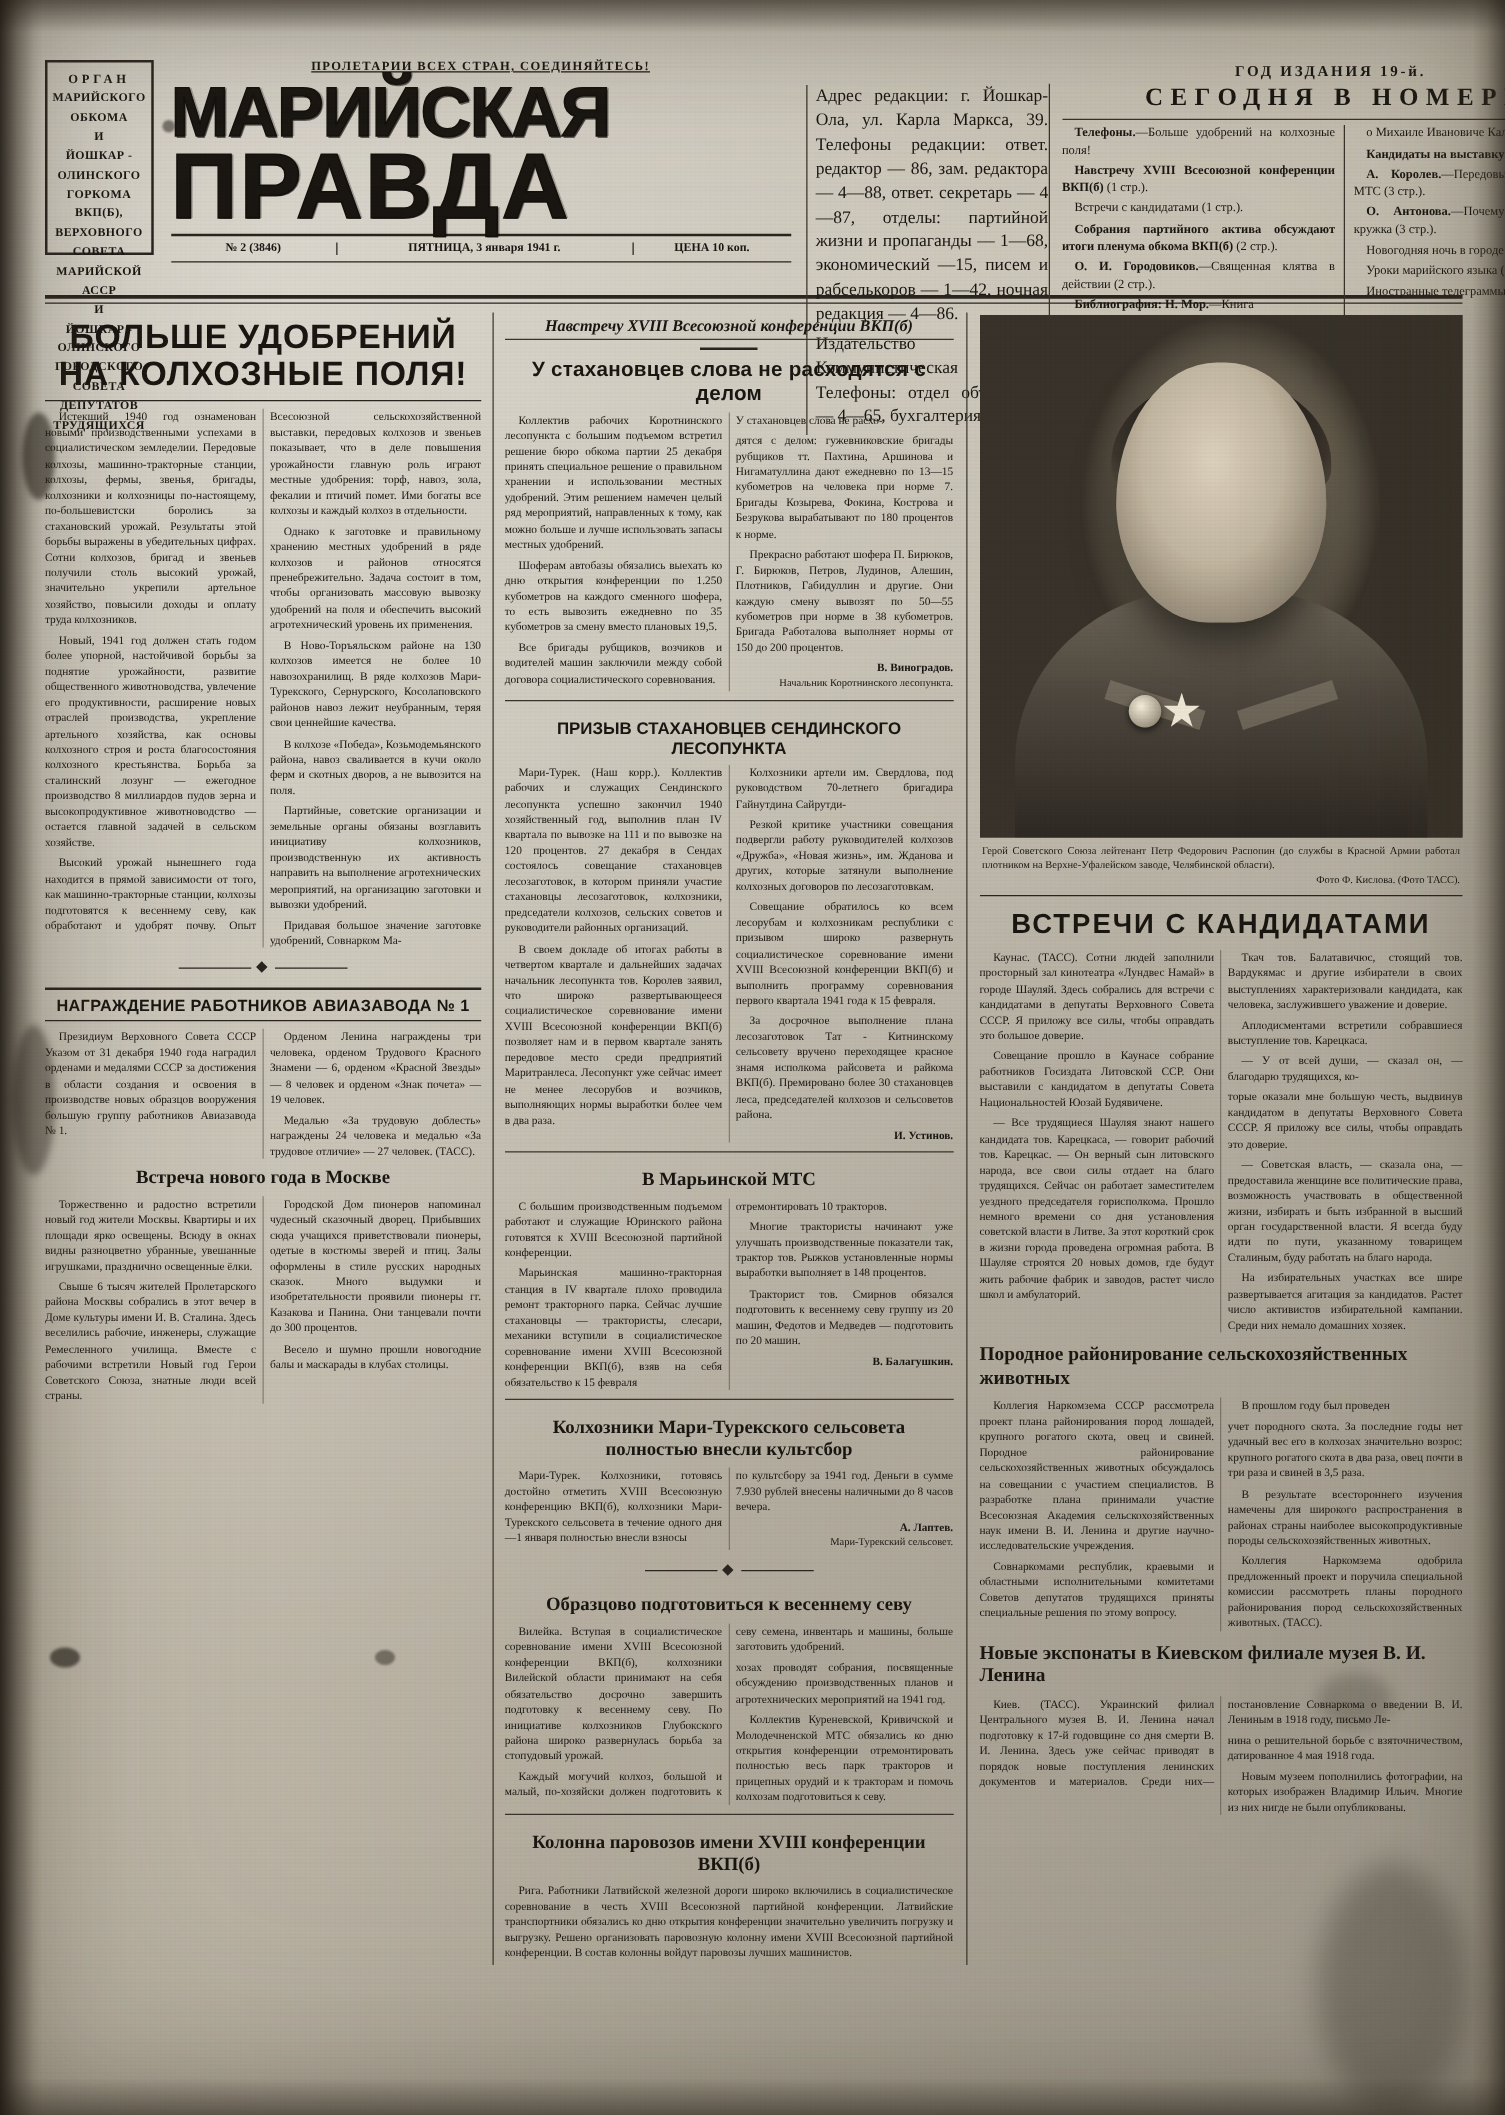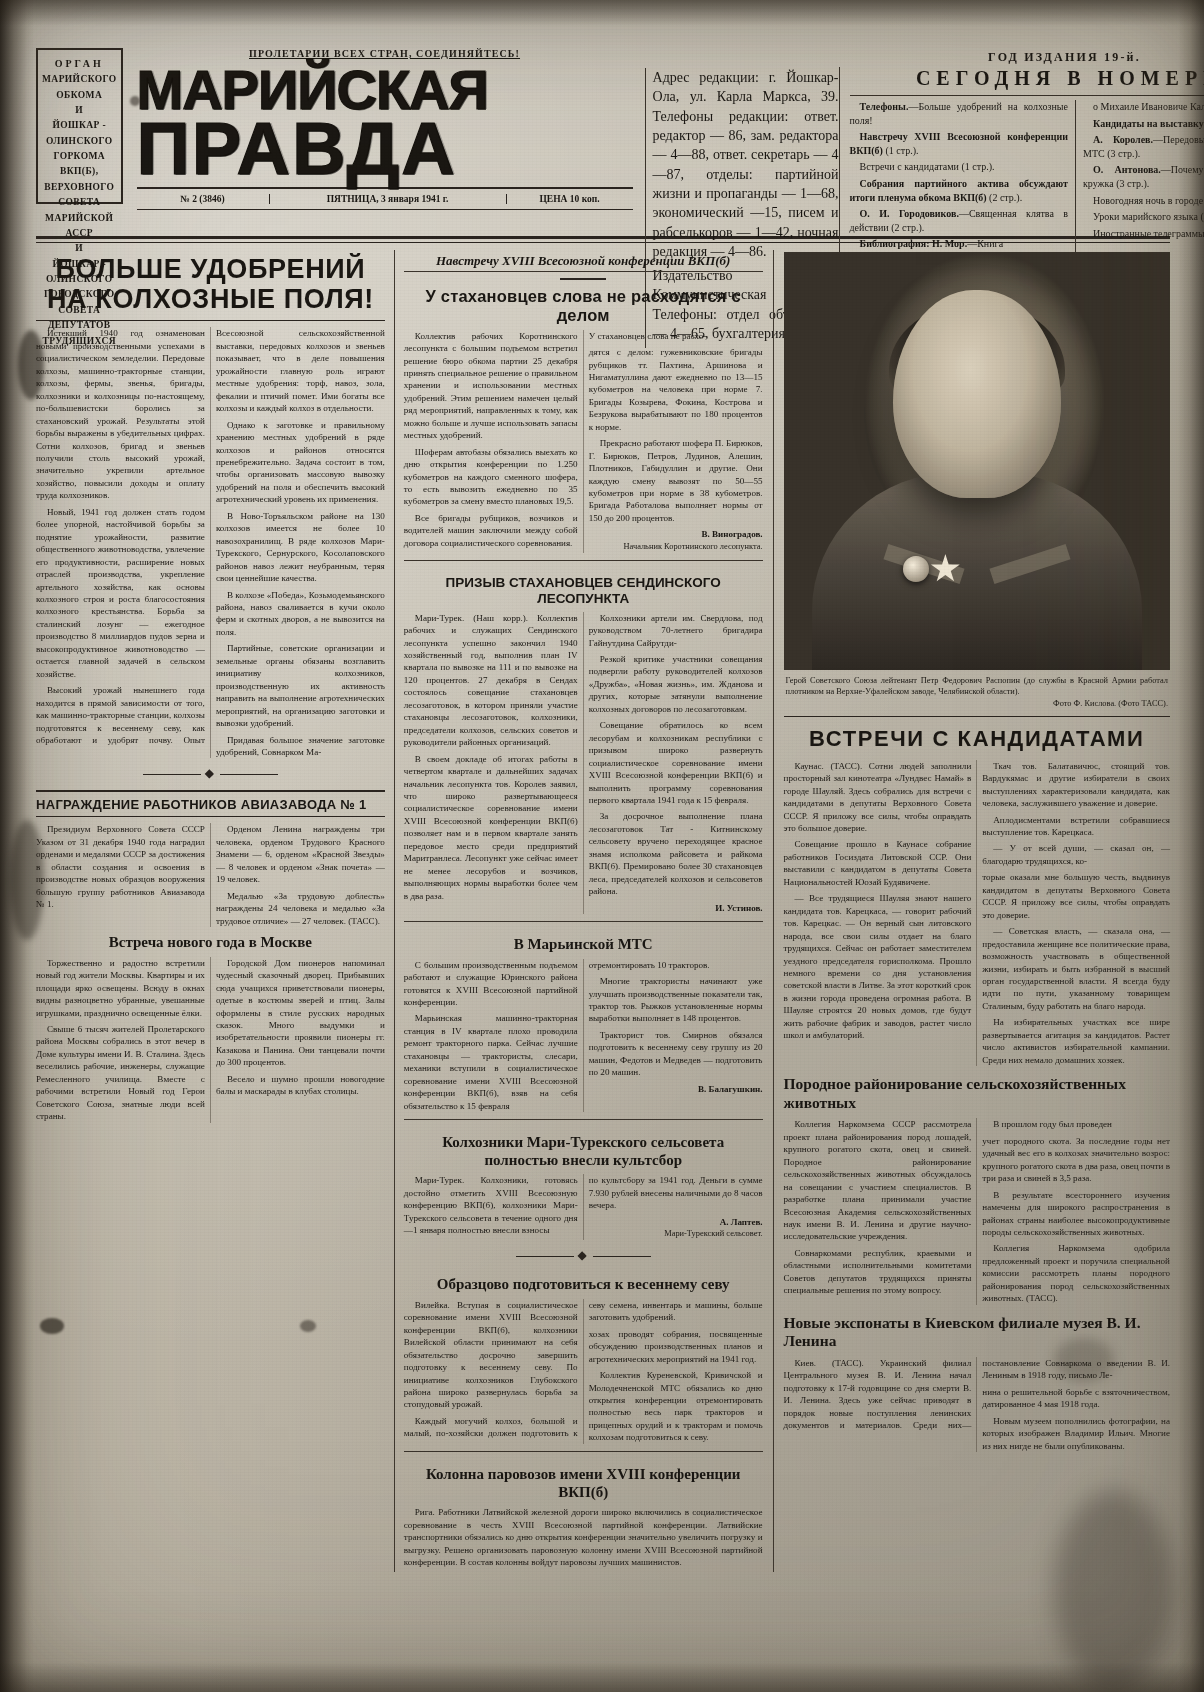--- a/index.html
+++ b/index.html
@@ -129,21 +129,21 @@
     letter-spacing:.2px;padding-bottom:5px;
   }
   .hl3{
     font-family:"Liberation Sans", sans-serif;
     font-size:13.5px;font-weight:bold;text-align:center;line-height:1.18;
     padding:7px 0 5px;
   }
   .hl3.serif{font-family:"Liberation Serif",serif;font-size:15px;}
   .hl-band{
     font-family:"Liberation Sans", sans-serif;
-    font-size:13px;font-weight:bold;text-align:left;letter-spacing:.3px;
+    font-size:13px;font-weight:bold;text-align:center;letter-spacing:.3px;
     border-top:2.2px solid #2b2520;border-bottom:1.2px solid #2b2520;
     padding:5px 0 4px;margin:9px 0 6px;
   }
   .sep{border-top:1.2px solid #3a332b;margin:7px 0;}
   .sep-orn{text-align:center;font-size:12px;letter-spacing:2px;margin:8px 0 6px;color:#2b2520;}
   .sep-orn:before,.sep-orn:after{content:"";display:inline-block;width:58px;height:1.5px;background:#2b2520;vertical-align:middle;margin:0 4px;}
 
   .two{column-count:2;column-gap:11px;column-rule:1px solid #59504490;}
   .txt{font-size:9.1px;line-height:1.37;text-align:justify;hyphens:auto;}
   .txt p{margin:0 0 4px;text-indent:11px;}

